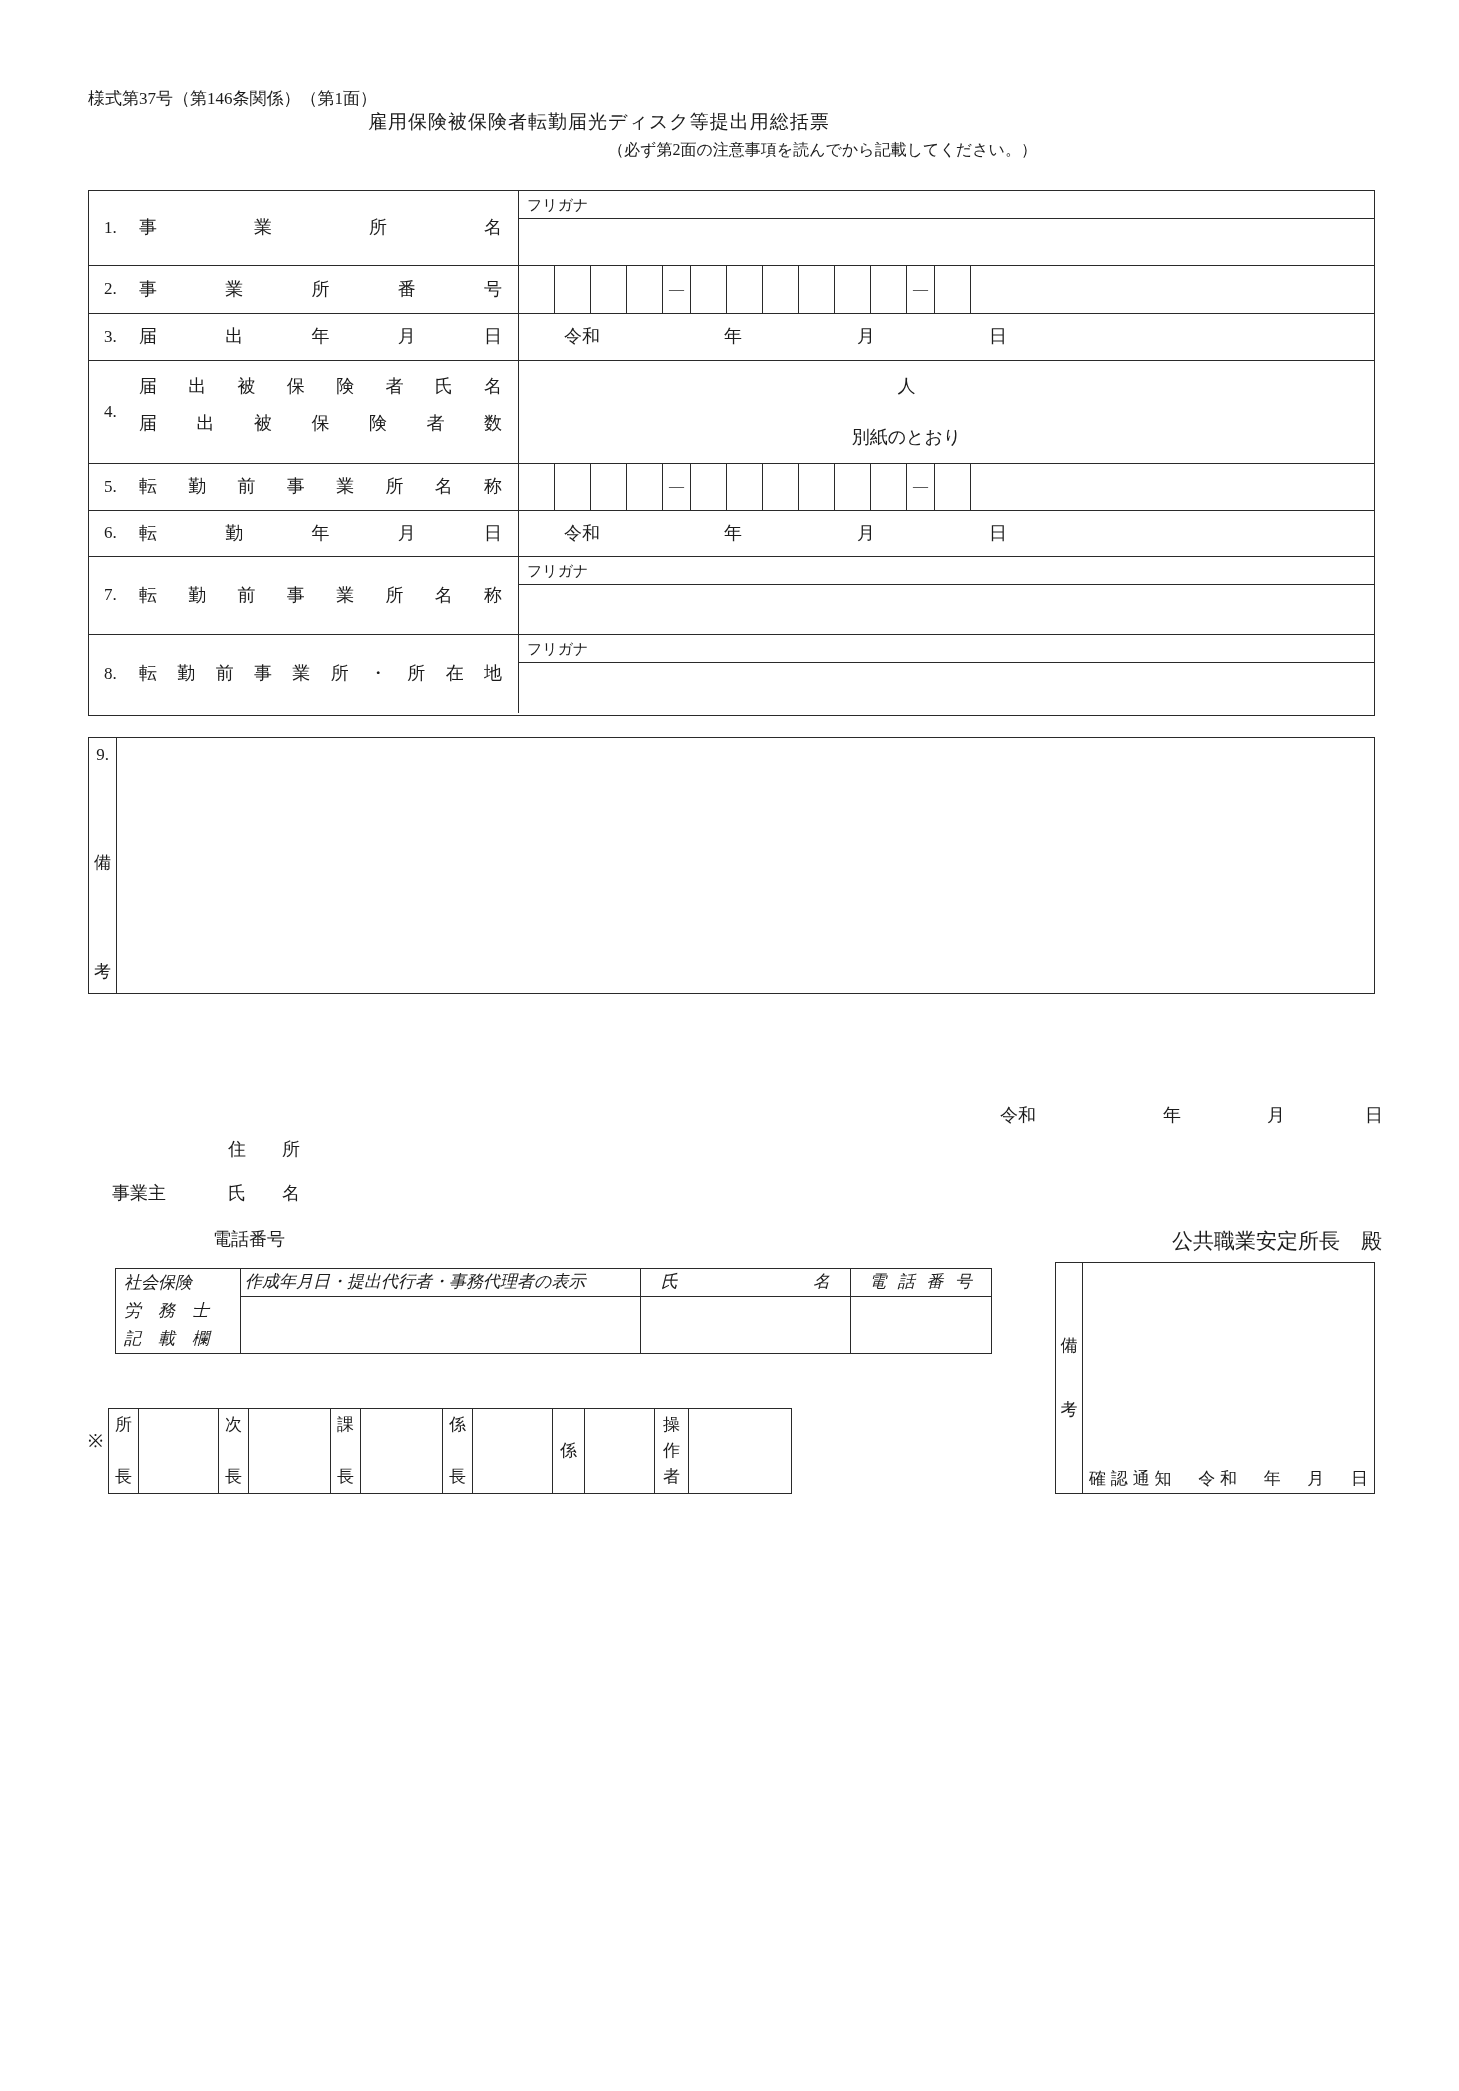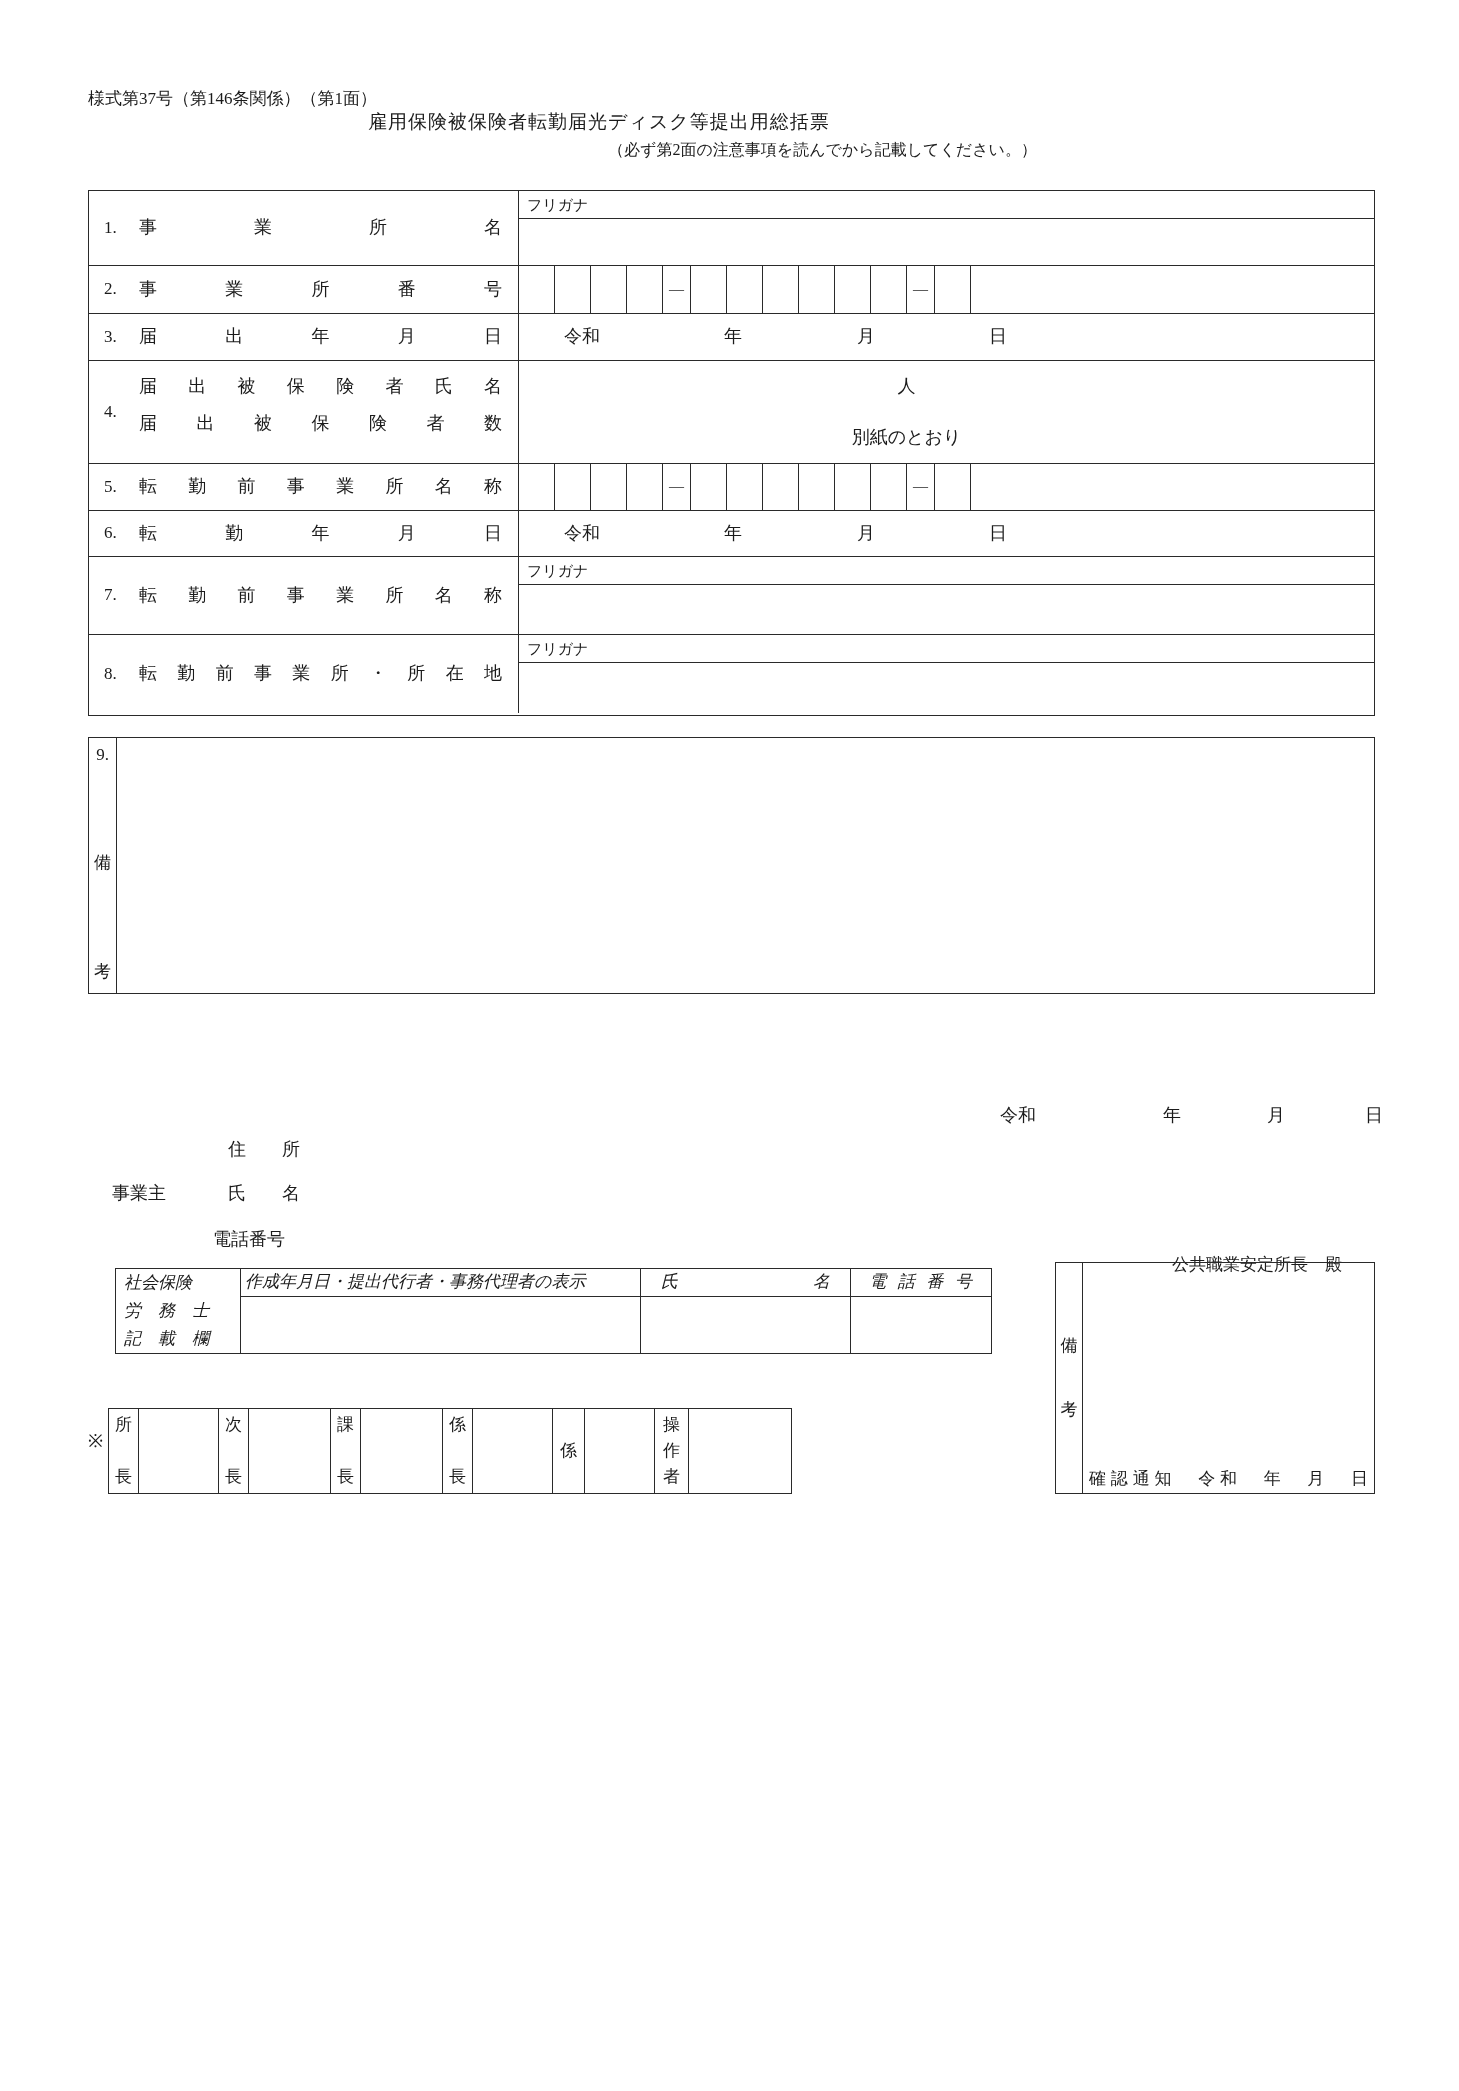--- a/index.html
+++ b/index.html
@@ -213,21 +213,21 @@
     <span style="left:1000px;">令和</span>
     <span style="left:1163px;">年</span>
     <span style="left:1267px;">月</span>
     <span style="left:1365px;">日</span>
   </div>
 
   <span class="abs sublabel" style="left:228px;top:1138px;">住　　所</span>
   <span class="abs sublabel" style="left:112px;top:1182px;">事業主</span>
   <span class="abs sublabel" style="left:228px;top:1182px;">氏　　名</span>
   <span class="abs sublabel" style="left:213px;top:1228px;">電話番号</span>
-  <span class="abs sublabel" style="left:1172px;top:1228px;font-size:17px;margin-top:26px;">公共職業安定所長　殿</span>
+  <span class="abs sublabel" style="left:1172px;top:1228px;font-size:21px;">公共職業安定所長　殿</span>
 
   <div class="abs srt">
     <div class="sr-title">
       <div>社会保険</div>
       <div>労　務　士</div>
       <div>記　載　欄</div>
     </div>
     <div class="sr-right">
       <div class="sr-head">
         <div class="sr-c1">作成年月日・提出代行者・事務代理者の表示</div>

